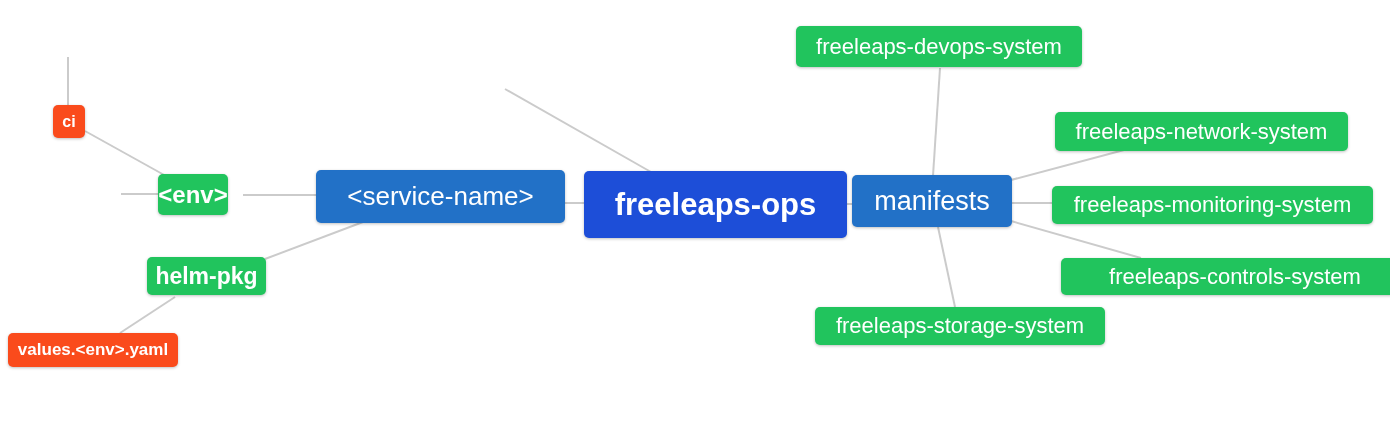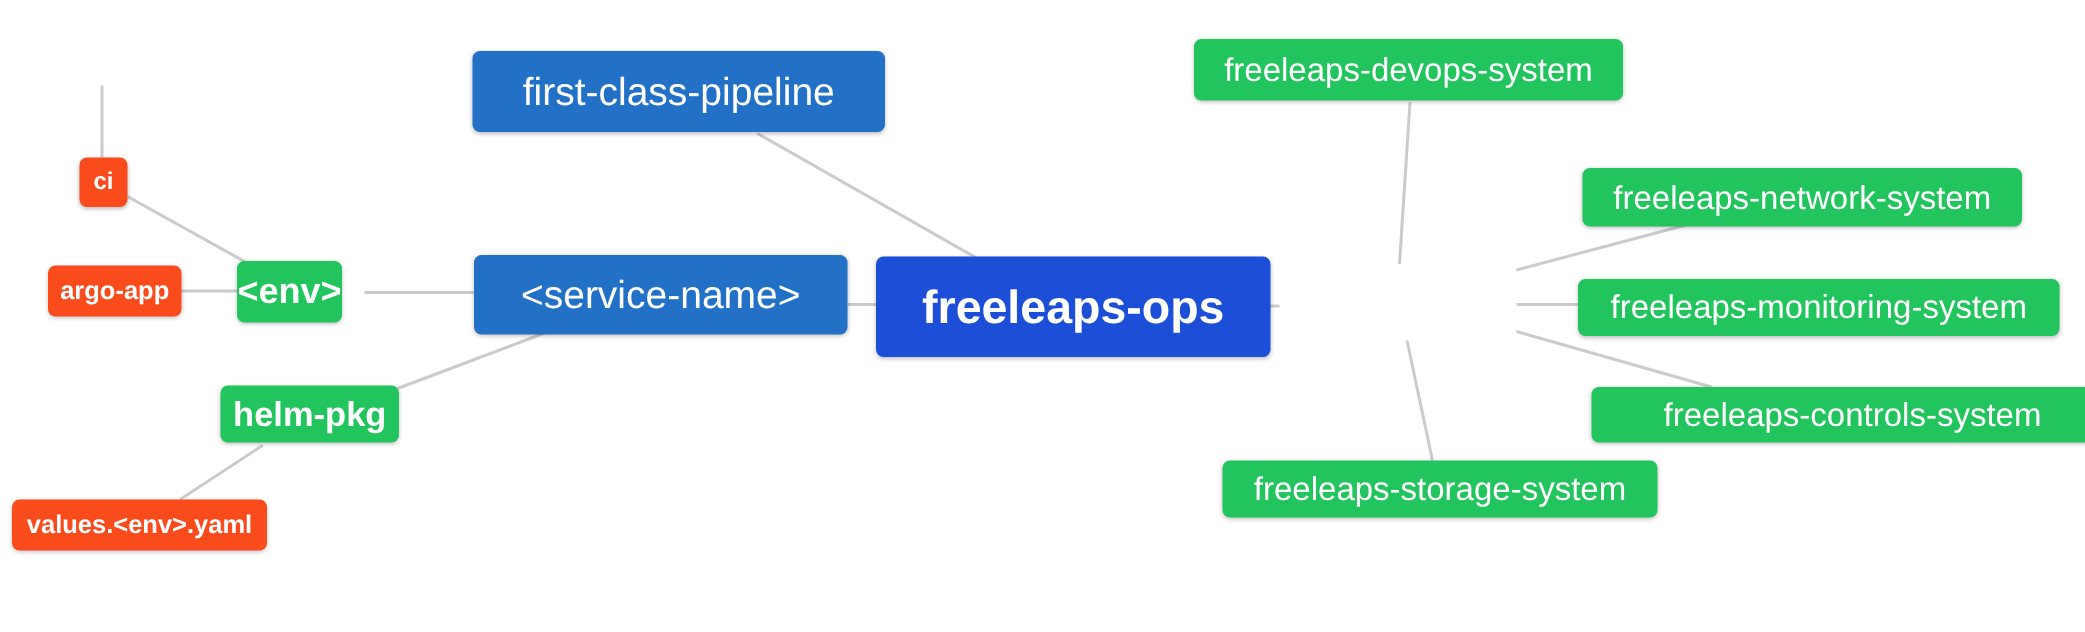--- a/index.html
+++ b/index.html
@@ -76,48 +76,45 @@
     <line x1="1011" y1="203" x2="1052" y2="203"></line>
     <line x1="1011" y1="221" x2="1141" y2="258"></line>
     <line x1="938" y1="227" x2="955" y2="307"></line>
   </svg>
 
 
   <div id="n-ci" class="node red bold">
     <span>ci</span>
   </div>
 
-  <div id="n-argo-app" class="node red bold">
-    <span>argo-app</span>
-  </div>
 
   <div id="n-env" class="node green bold">
     <span>&lt;env&gt;</span>
   </div>
 
   <div id="n-helm-pkg" class="node green bold">
     <span>helm-pkg</span>
   </div>
 
   <div id="n-values" class="node red bold">
     <span>values.&lt;env&gt;.yaml</span>
   </div>
 
-  <div id="n-pipeline" class="node blue">
-    <span>first-class-pipeline</span>
-  </div>
 
   <div id="n-service" class="node blue">
     <span>&lt;service-name&gt;</span>
   </div>
 
   <div id="n-root" class="node dark">
     <span>freeleaps-ops</span>
   </div>
 
+  <div id="n-manifests" class="node blue">
+    <span>manifests</span>
+  </div>
 
   <div id="n-devops" class="node green">
     <span>freeleaps-devops-system</span>
   </div>
 
   <div id="n-network" class="node green">
     <span>freeleaps-network-system</span>
   </div>
 
   <div id="n-monitoring" class="node green">

